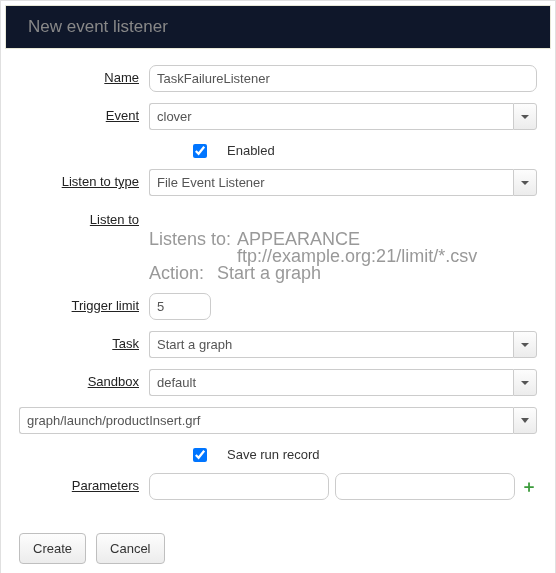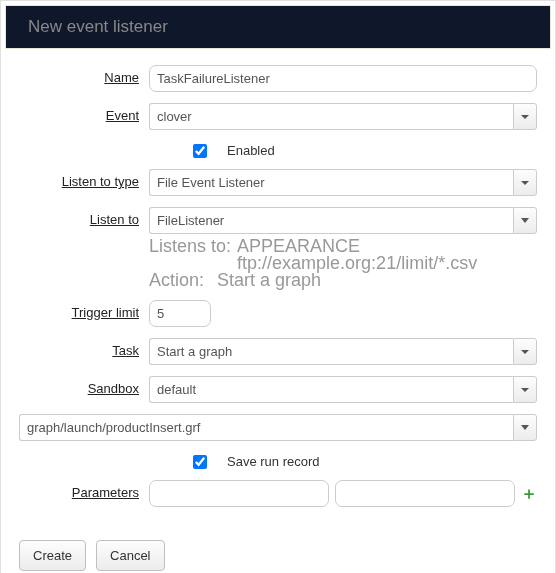--- a/index.html
+++ b/index.html
@@ -187,28 +187,20 @@
           <input type="text" value="File Event Listener" style="">
           <div class="select-btn">
             <span class="chev"></span>
           </div>
         </div>
       </div>
     </div>
 
     <div class="row">
       <div class="label-col">Listen to</div>
-      <div class="field-col">
-        <div class="select">
-          <input type="text" value="FileListener" style="">
-          <div class="select-btn">
-            <span class="tri"></span>
-          </div>
-        </div>
-      </div>
     </div>
 
     <div class="row hint-row">
       <div class="label-col"></div>
       <div class="field-col">
         <div class="hint">
           <span class="hint-key">Listens to:</span>
           <span>APPEARANCE ftp://example.org:21/limit/*.csv</span>
         </div>
         <div class="hint">

